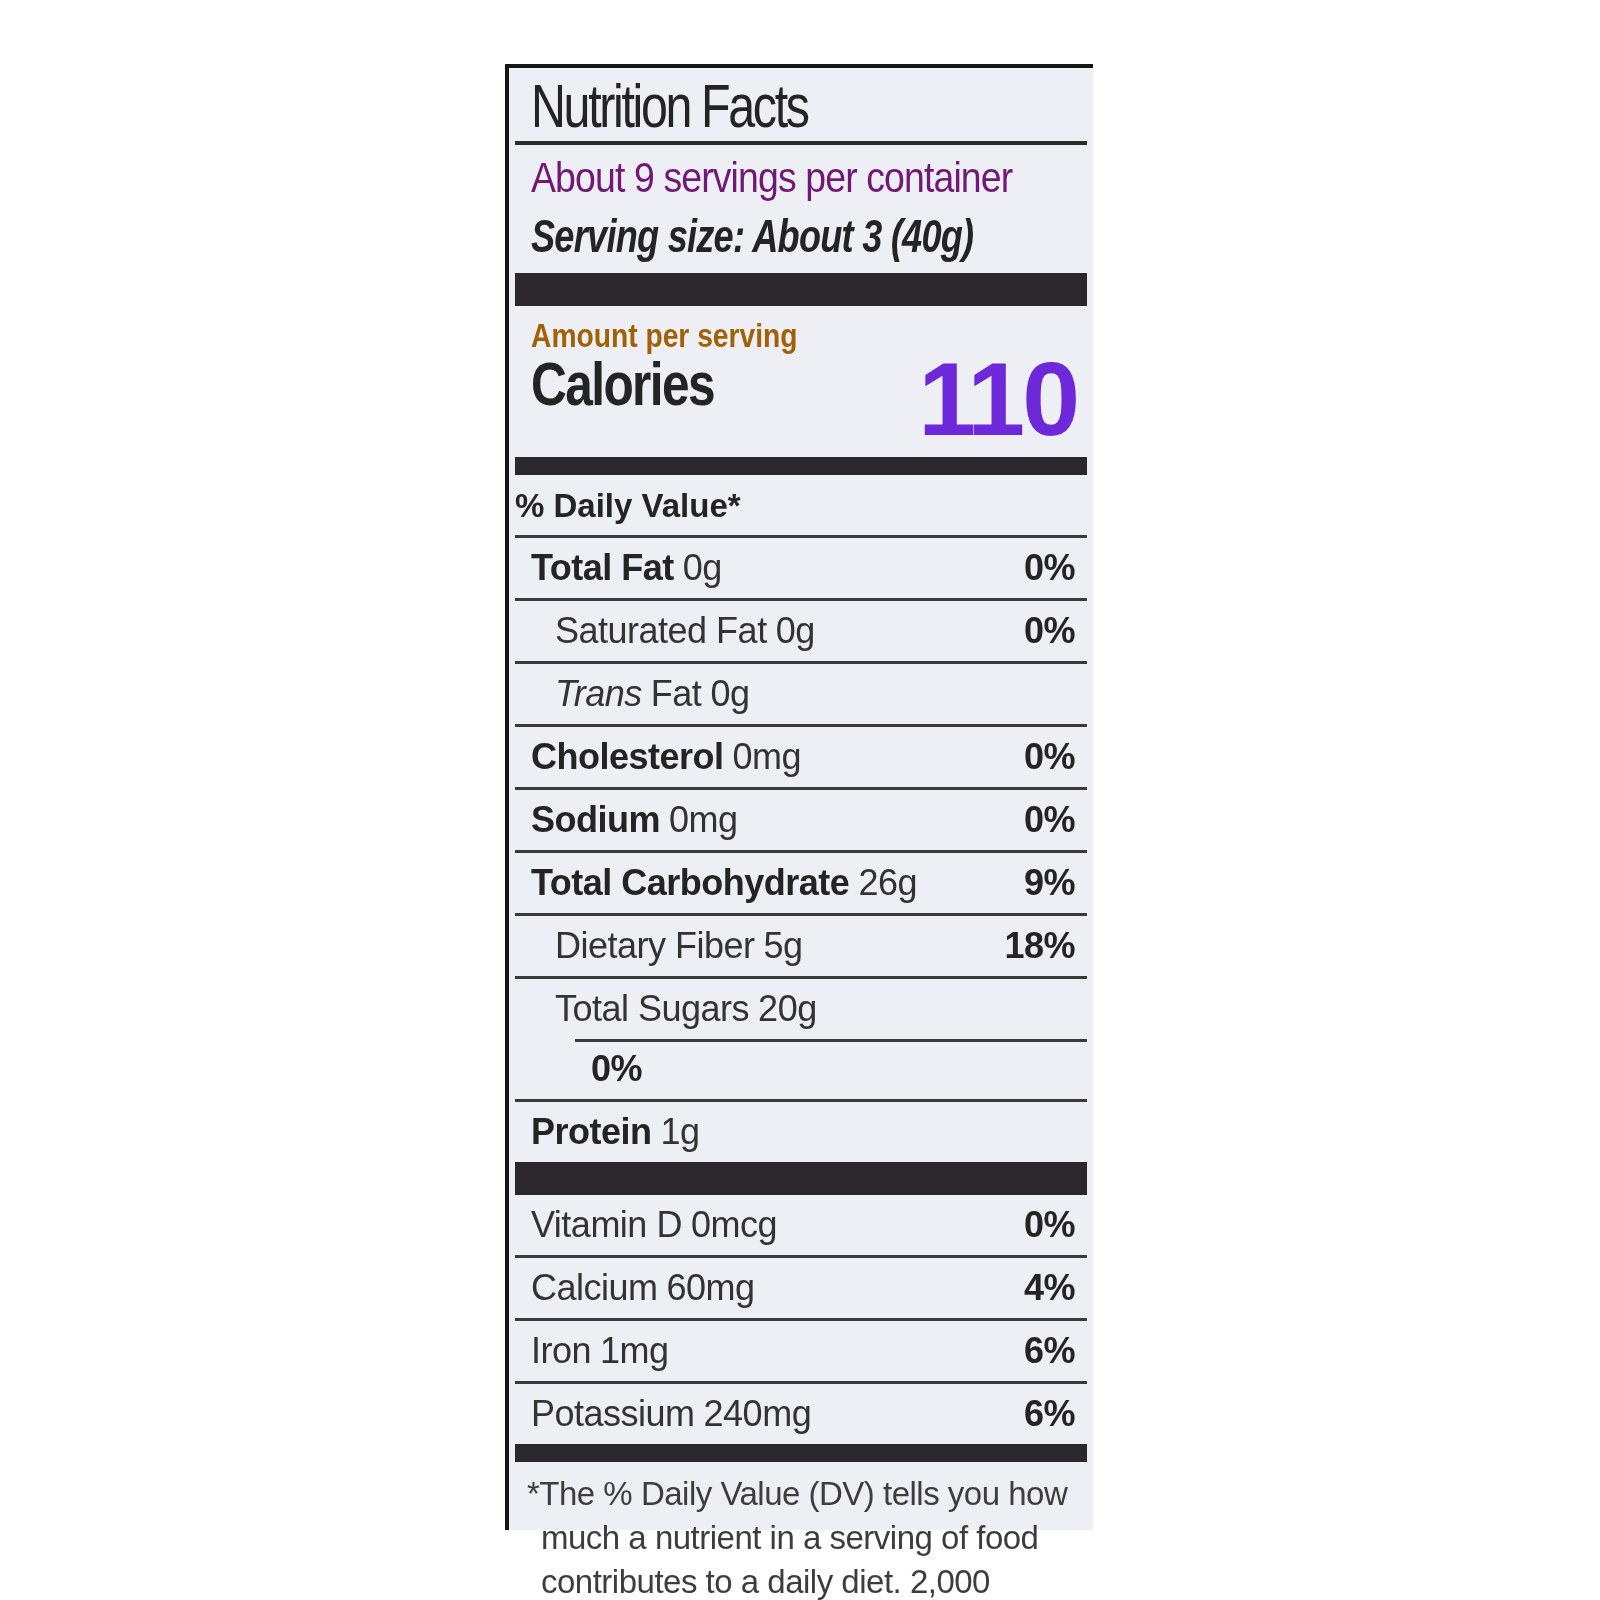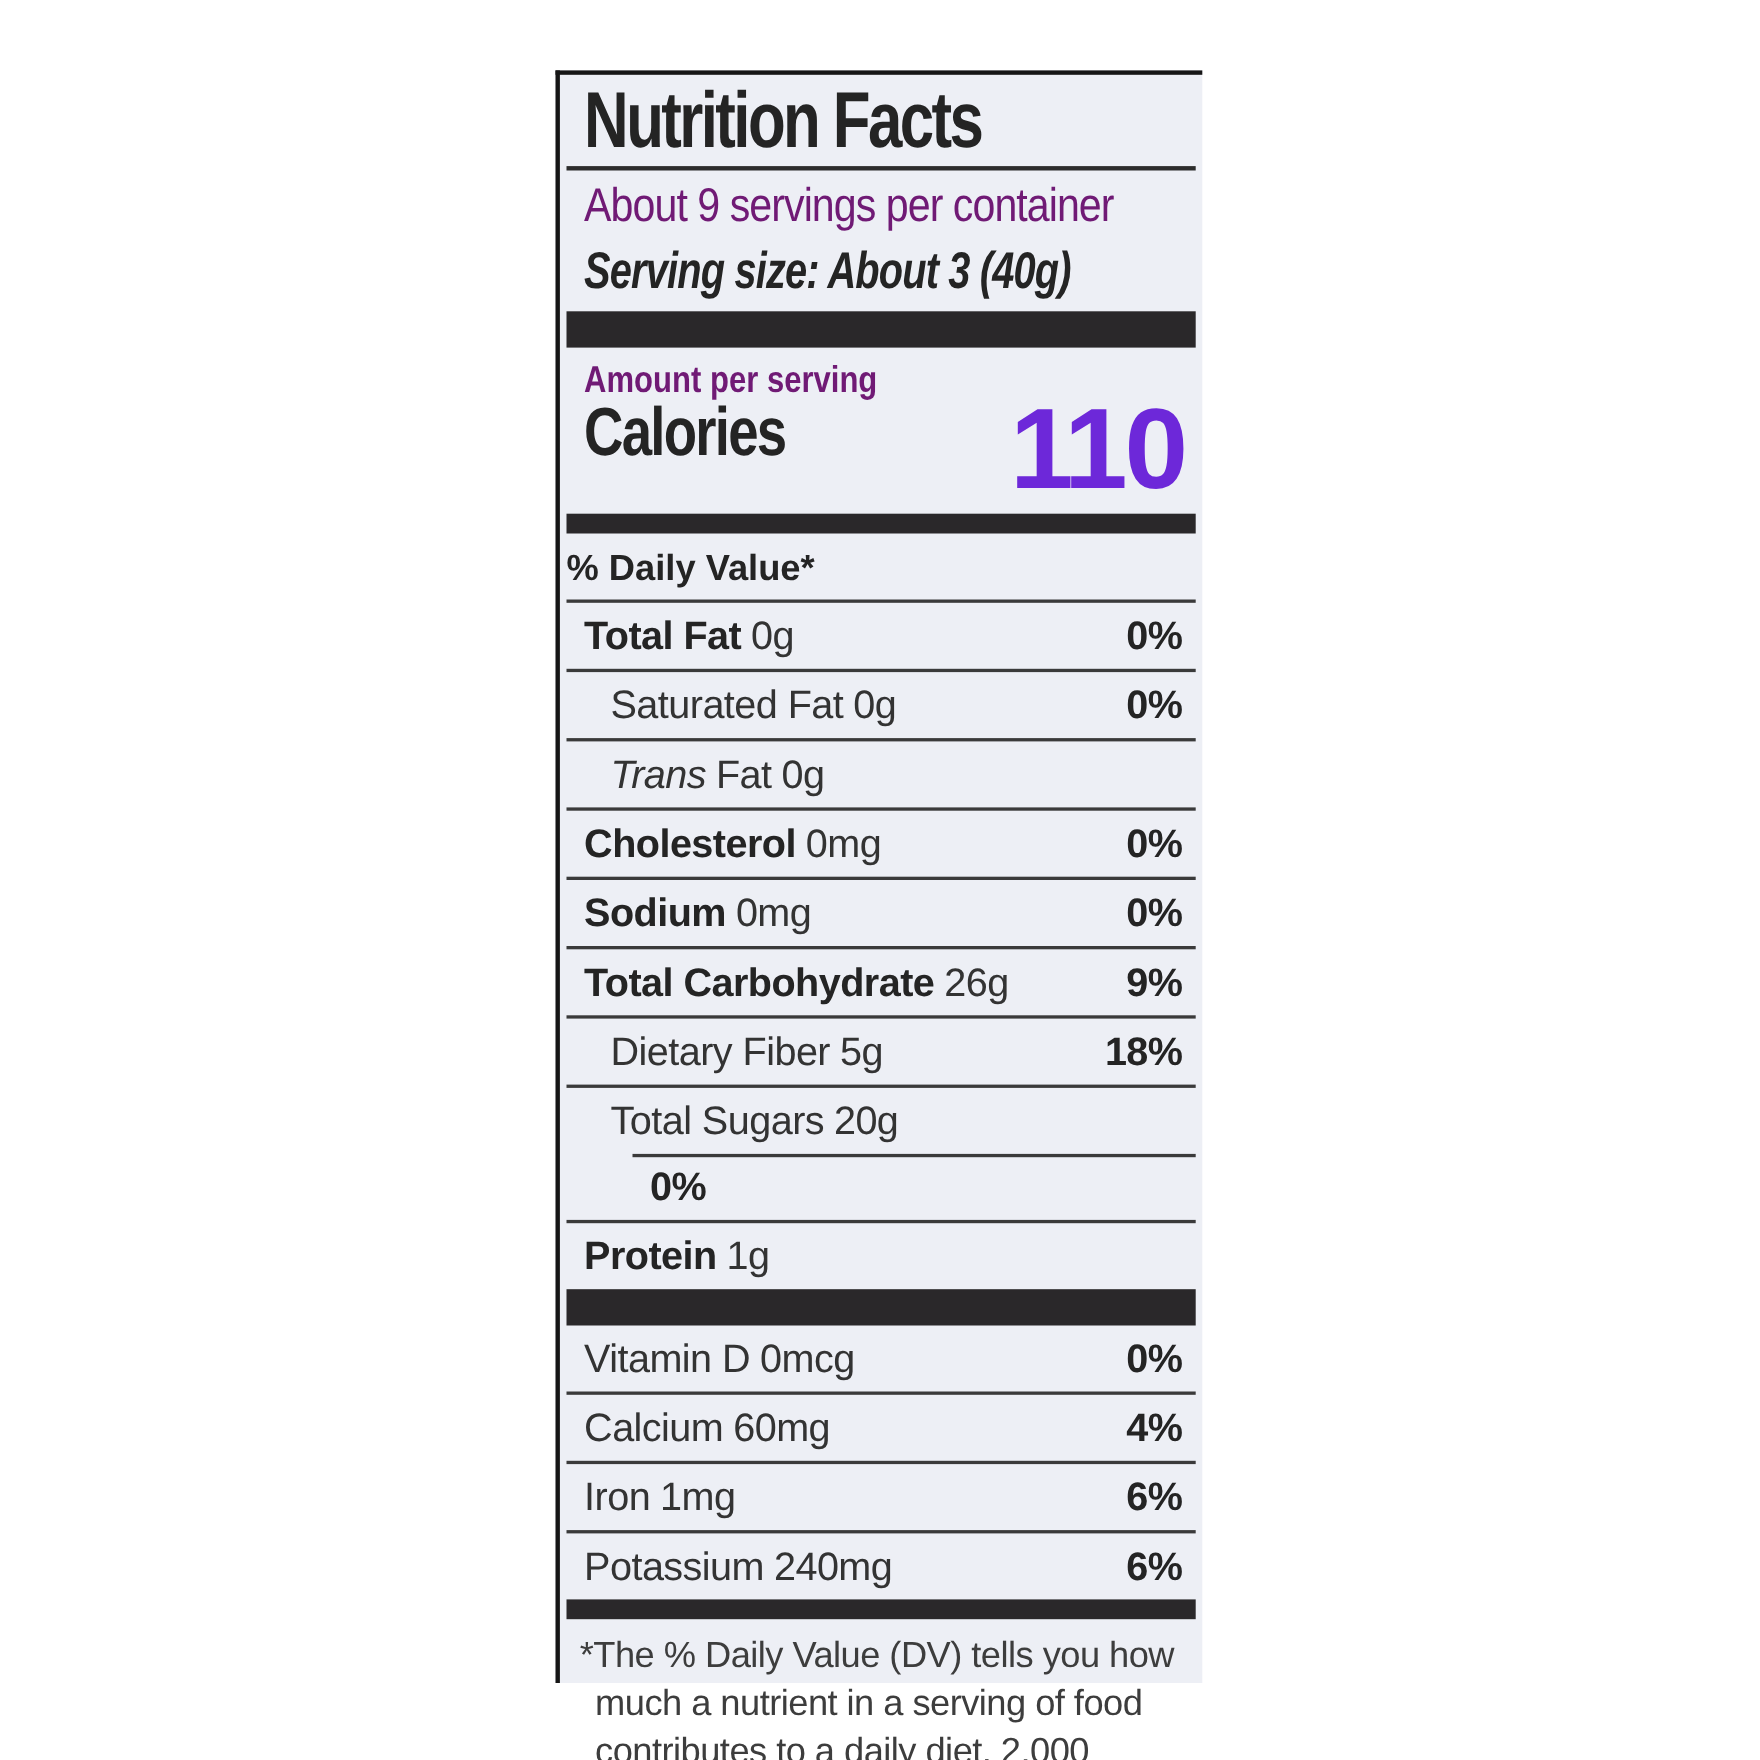--- a/index.html
+++ b/index.html
@@ -8,33 +8,33 @@
     font-family:"Liberation Sans","DejaVu Sans",sans-serif;color:#2e2e2e;
     overflow:hidden;
   }
   .nf-label{
     position:absolute;left:505px;top:64px;width:588px;height:1466px;
     background:#edeff5;border-left:4px solid #161616;border-top:4px solid #161616;
     box-sizing:border-box;padding:4px 6px 0 6px;
   }
   .cond{display:inline-block;transform-origin:0 50%;white-space:nowrap;}
   .nf-title{
-    font-weight:bold;font-size:72px;line-height:1.02;letter-spacing:-3px;
+    font-weight:normal;font-size:62px;line-height:1.02;letter-spacing:-3px;
     margin:2px 0 0 16px;color:#242424;
   }
   .nf-title .cond{transform:scaleX(.78);}
   .rule{background:#2c2c2c;height:4px;margin-top:4px;}
   .servings{font-size:43px;letter-spacing:-1px;margin:8px 0 0 16px;color:#701a75;}
   .servings .cond{transform:scaleX(.87);}
   .serving-size{font-size:47px;font-weight:bold;letter-spacing:-1px;margin:6px 0 10px 16px;color:#242424;font-style:italic;}
   .serving-size .cond{transform:scaleX(.77);}
   .bar{background:#2a282a;}
   .bar.thick{height:33px;}
   .bar.medium{height:18px;}
-  .aps{font-size:34px;font-weight:bold;margin:10px 0 0 16px;color:#701a75;}
+  .aps{font-size:34px;font-weight:bold;margin:10px 0 0 16px;color:#a16207;}
   .aps .cond{transform:scaleX(.83);}
   .calories-row{display:flex;align-items:flex-start;justify-content:space-between;
     margin:0 10px 6px 16px;height:96px;}
   .calories-word{font-size:62px;font-weight:bold;letter-spacing:-2px;line-height:.95;color:#242424;}
   .calories-word .cond{transform:scaleX(.8);}
   .calories-value{font-size:104px;font-weight:bold;letter-spacing:-3px;line-height:.85;color:#6d28d9;}
   .dv-header{font-size:33px;font-weight:bold;text-align:left;padding:12px 12px 10px 0;color:#242424;}
   .row{
     position:relative;display:flex;justify-content:space-between;align-items:center;
     border-top:3px solid #3a3a3a;padding:9px 12px 9px 16px;font-size:36px;

